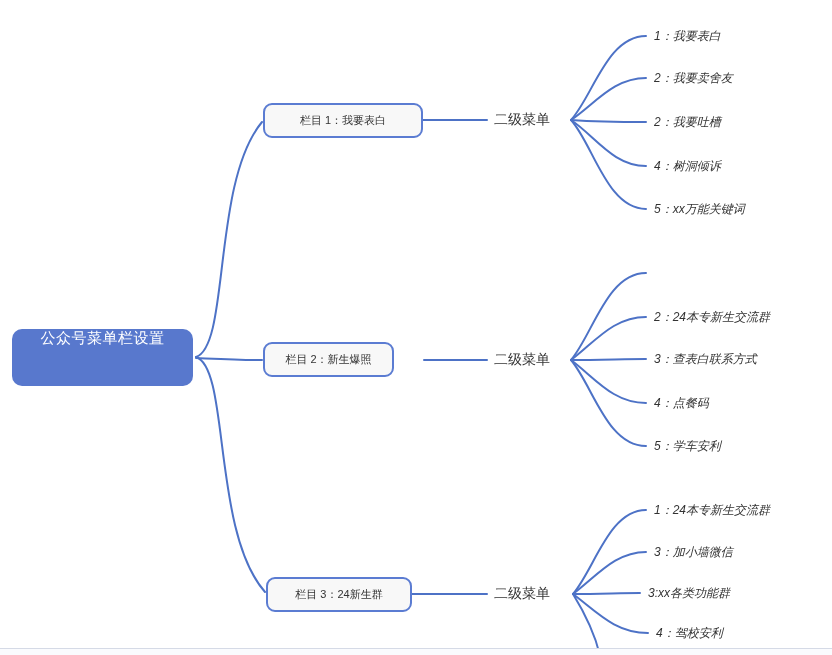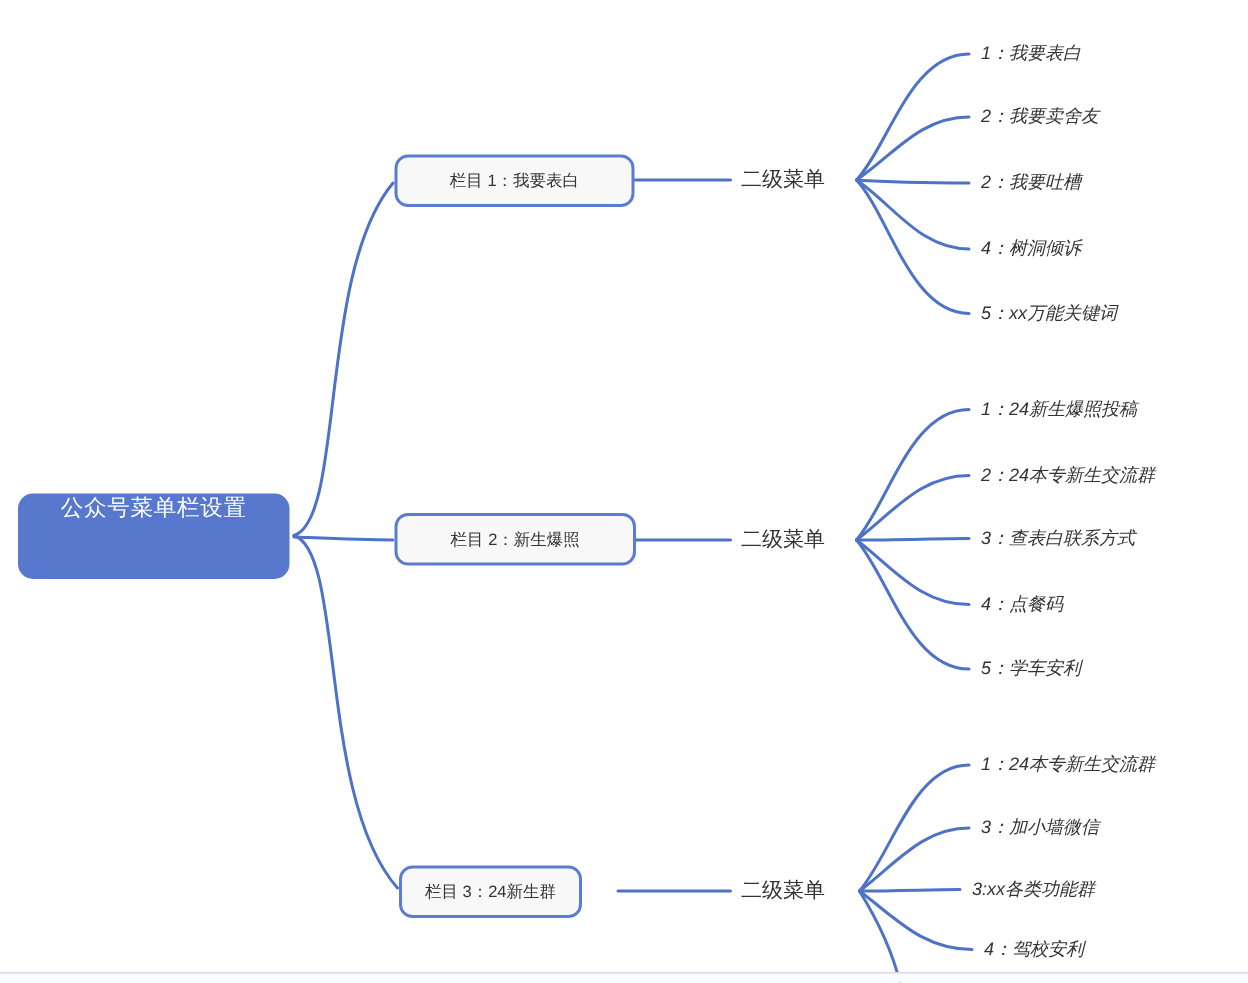--- a/index.html
+++ b/index.html
@@ -89,31 +89,30 @@
   <div class="node branch-node" style="left:263px;top:103px;width:160px;">
     <span>栏目 1：我要表白</span>
   </div>
   <div class="submenu-label" style="left:494px;top:120px;">二级菜单</div>
   <div class="leaf-label" style="left:654px;top:36px;">1：我要表白</div>
   <div class="leaf-label" style="left:654px;top:78px;">2：我要卖舍友</div>
   <div class="leaf-label" style="left:654px;top:122px;">2：我要吐槽</div>
   <div class="leaf-label" style="left:654px;top:166px;">4：树洞倾诉</div>
   <div class="leaf-label" style="left:654px;top:209px;">5：xx万能关键词</div>
 
-  <div class="node branch-node" style="left:263px;top:342px;width:161px;">
+  <div class="node branch-node" style="left:263px;top:342px;width:131px;">
     <span>栏目 2：新生爆照</span>
   </div>
   <div class="submenu-label" style="left:494px;top:360px;">二级菜单</div>
-  <div class="leaf-label" style="left:654px;top:273px;">1：24新生爆照投稿</div>
   <div class="leaf-label" style="left:654px;top:317px;">2：24本专新生交流群</div>
   <div class="leaf-label" style="left:654px;top:359px;">3：查表白联系方式</div>
   <div class="leaf-label" style="left:654px;top:403px;">4：点餐码</div>
   <div class="leaf-label" style="left:654px;top:446px;">5：学车安利</div>
 
-  <div class="node branch-node" style="left:266px;top:577px;width:122px;">
+  <div class="node branch-node" style="left:266px;top:577px;width:146px;">
     <span>栏目 3：24新生群</span>
   </div>
   <div class="submenu-label" style="left:494px;top:594px;">二级菜单</div>
   <div class="leaf-label" style="left:654px;top:510px;">1：24本专新生交流群</div>
   <div class="leaf-label" style="left:654px;top:552px;">3：加小墙微信</div>
   <div class="leaf-label" style="left:648px;top:593px;">3:xx各类功能群</div>
   <div class="leaf-label" style="left:656px;top:633px;">4：驾校安利</div>
 
   <div class="bottom-strip"></div>
 </div>

